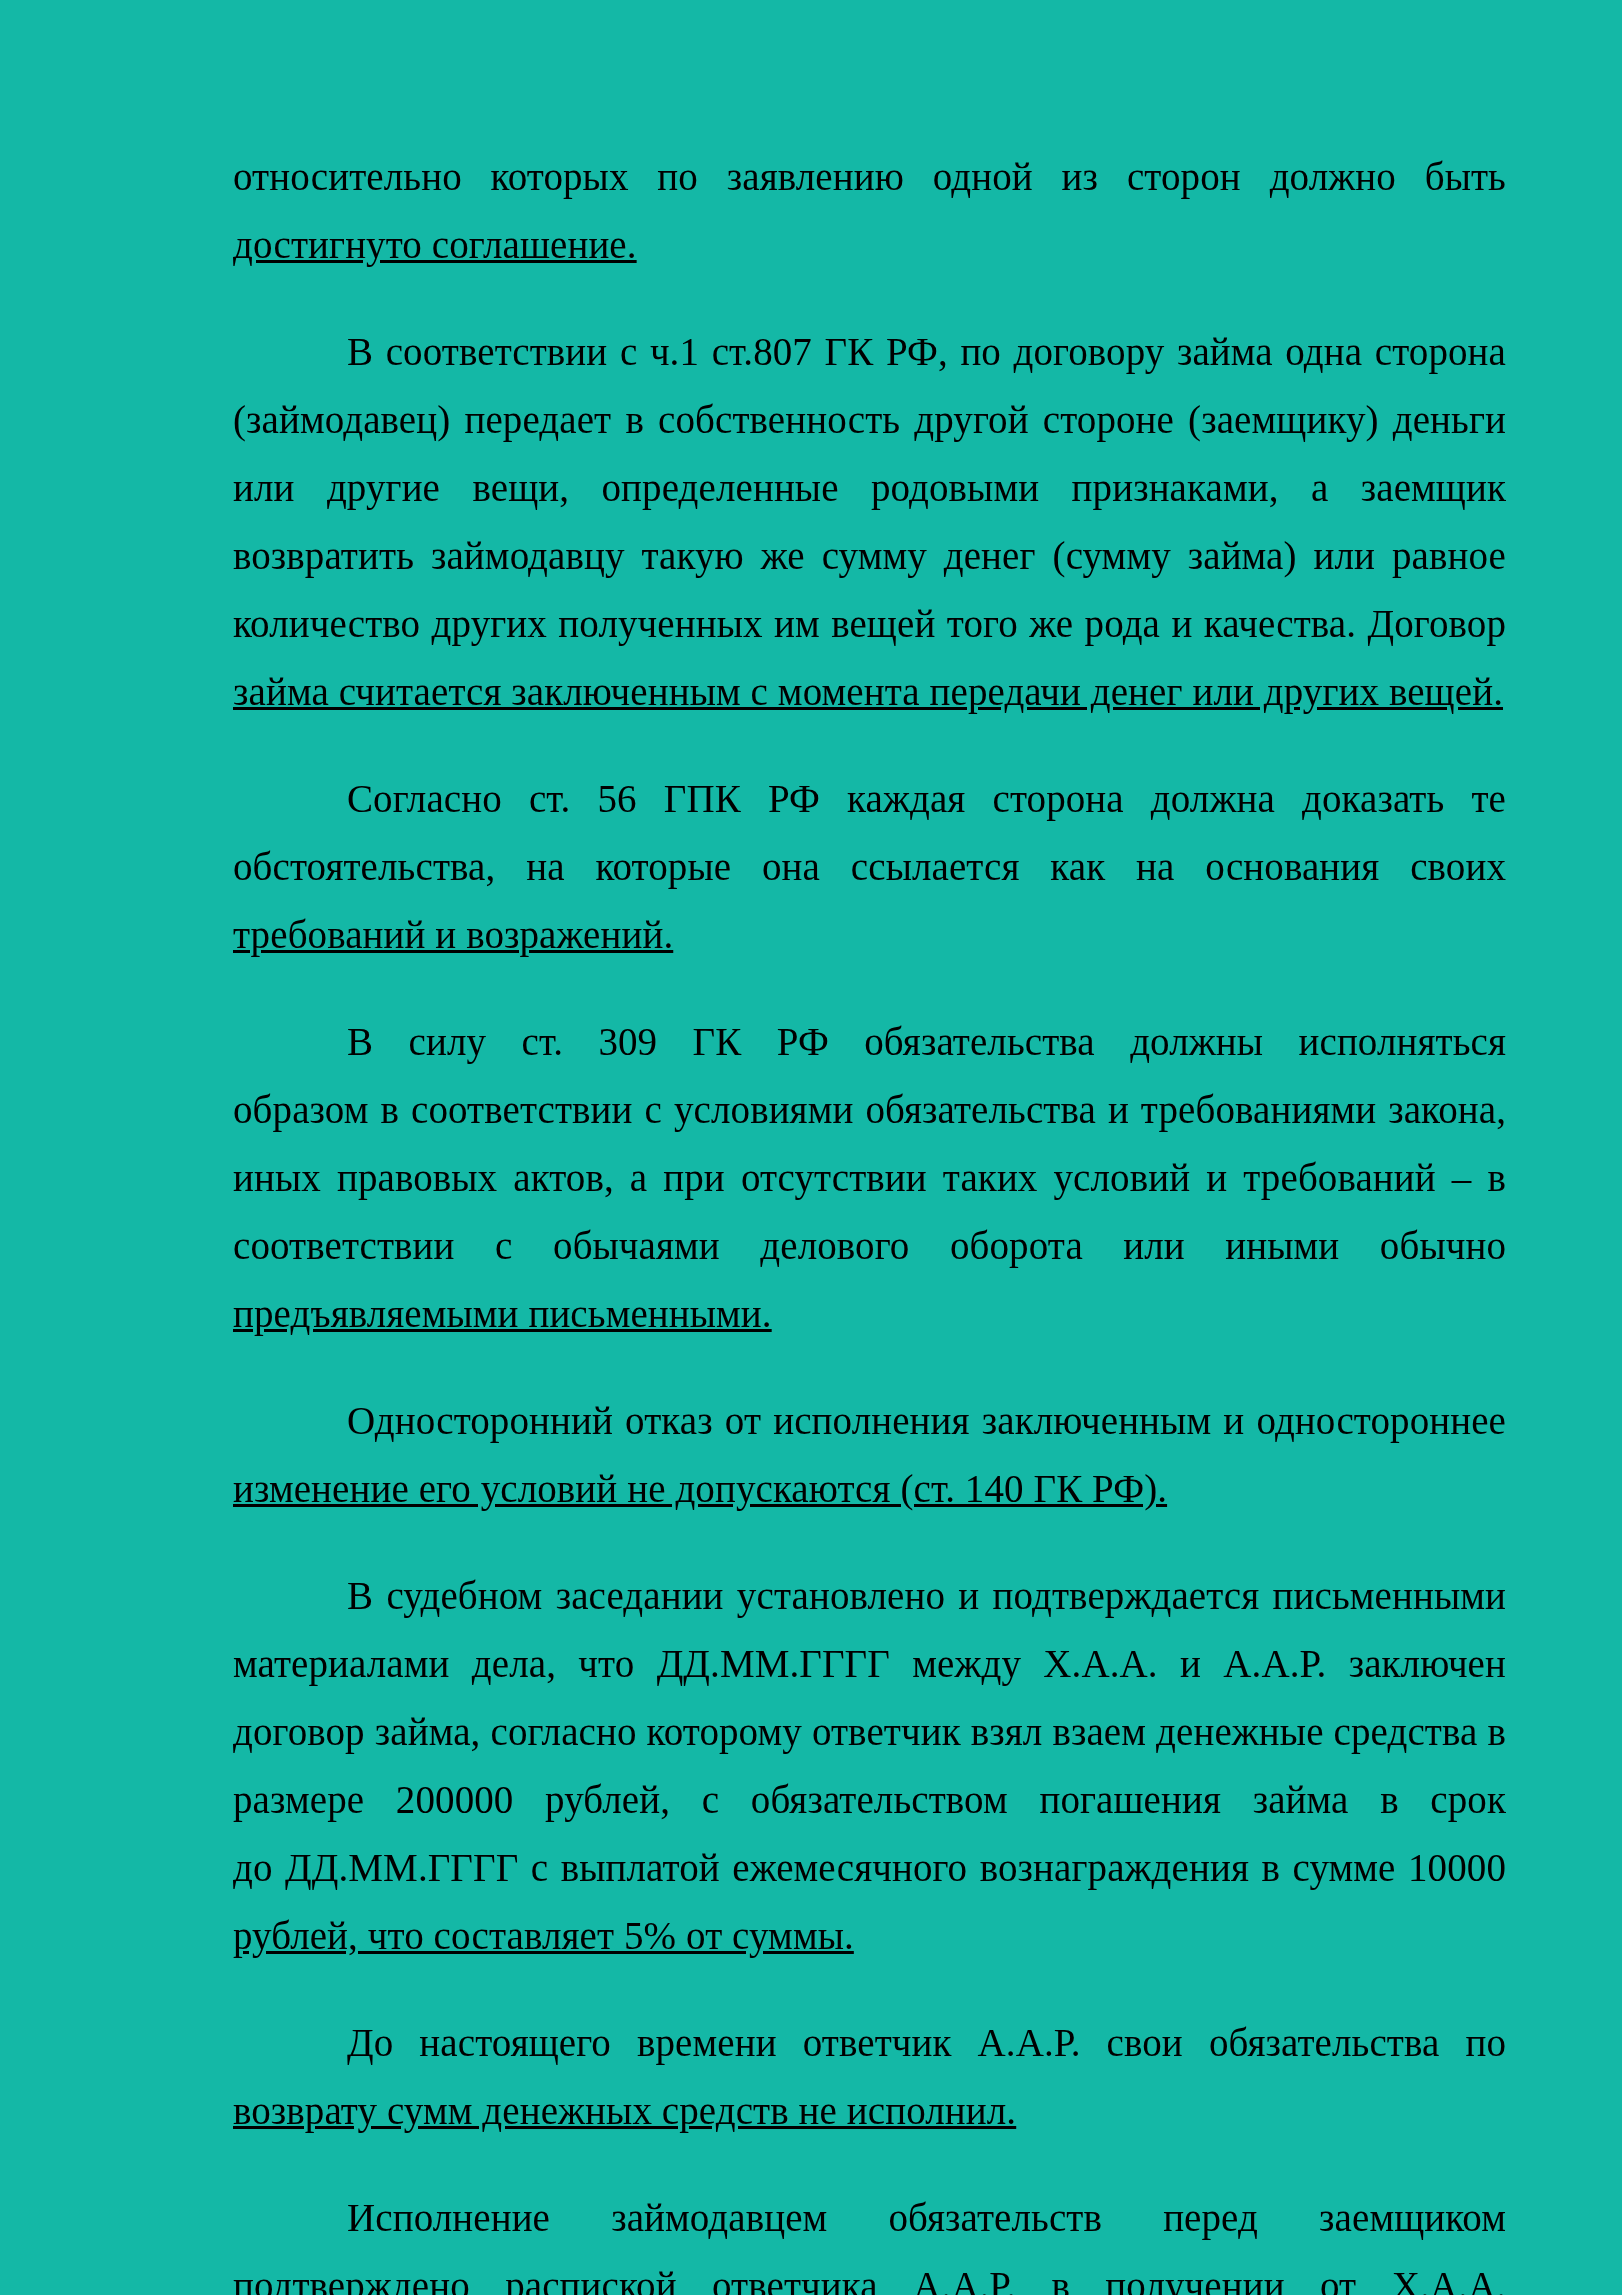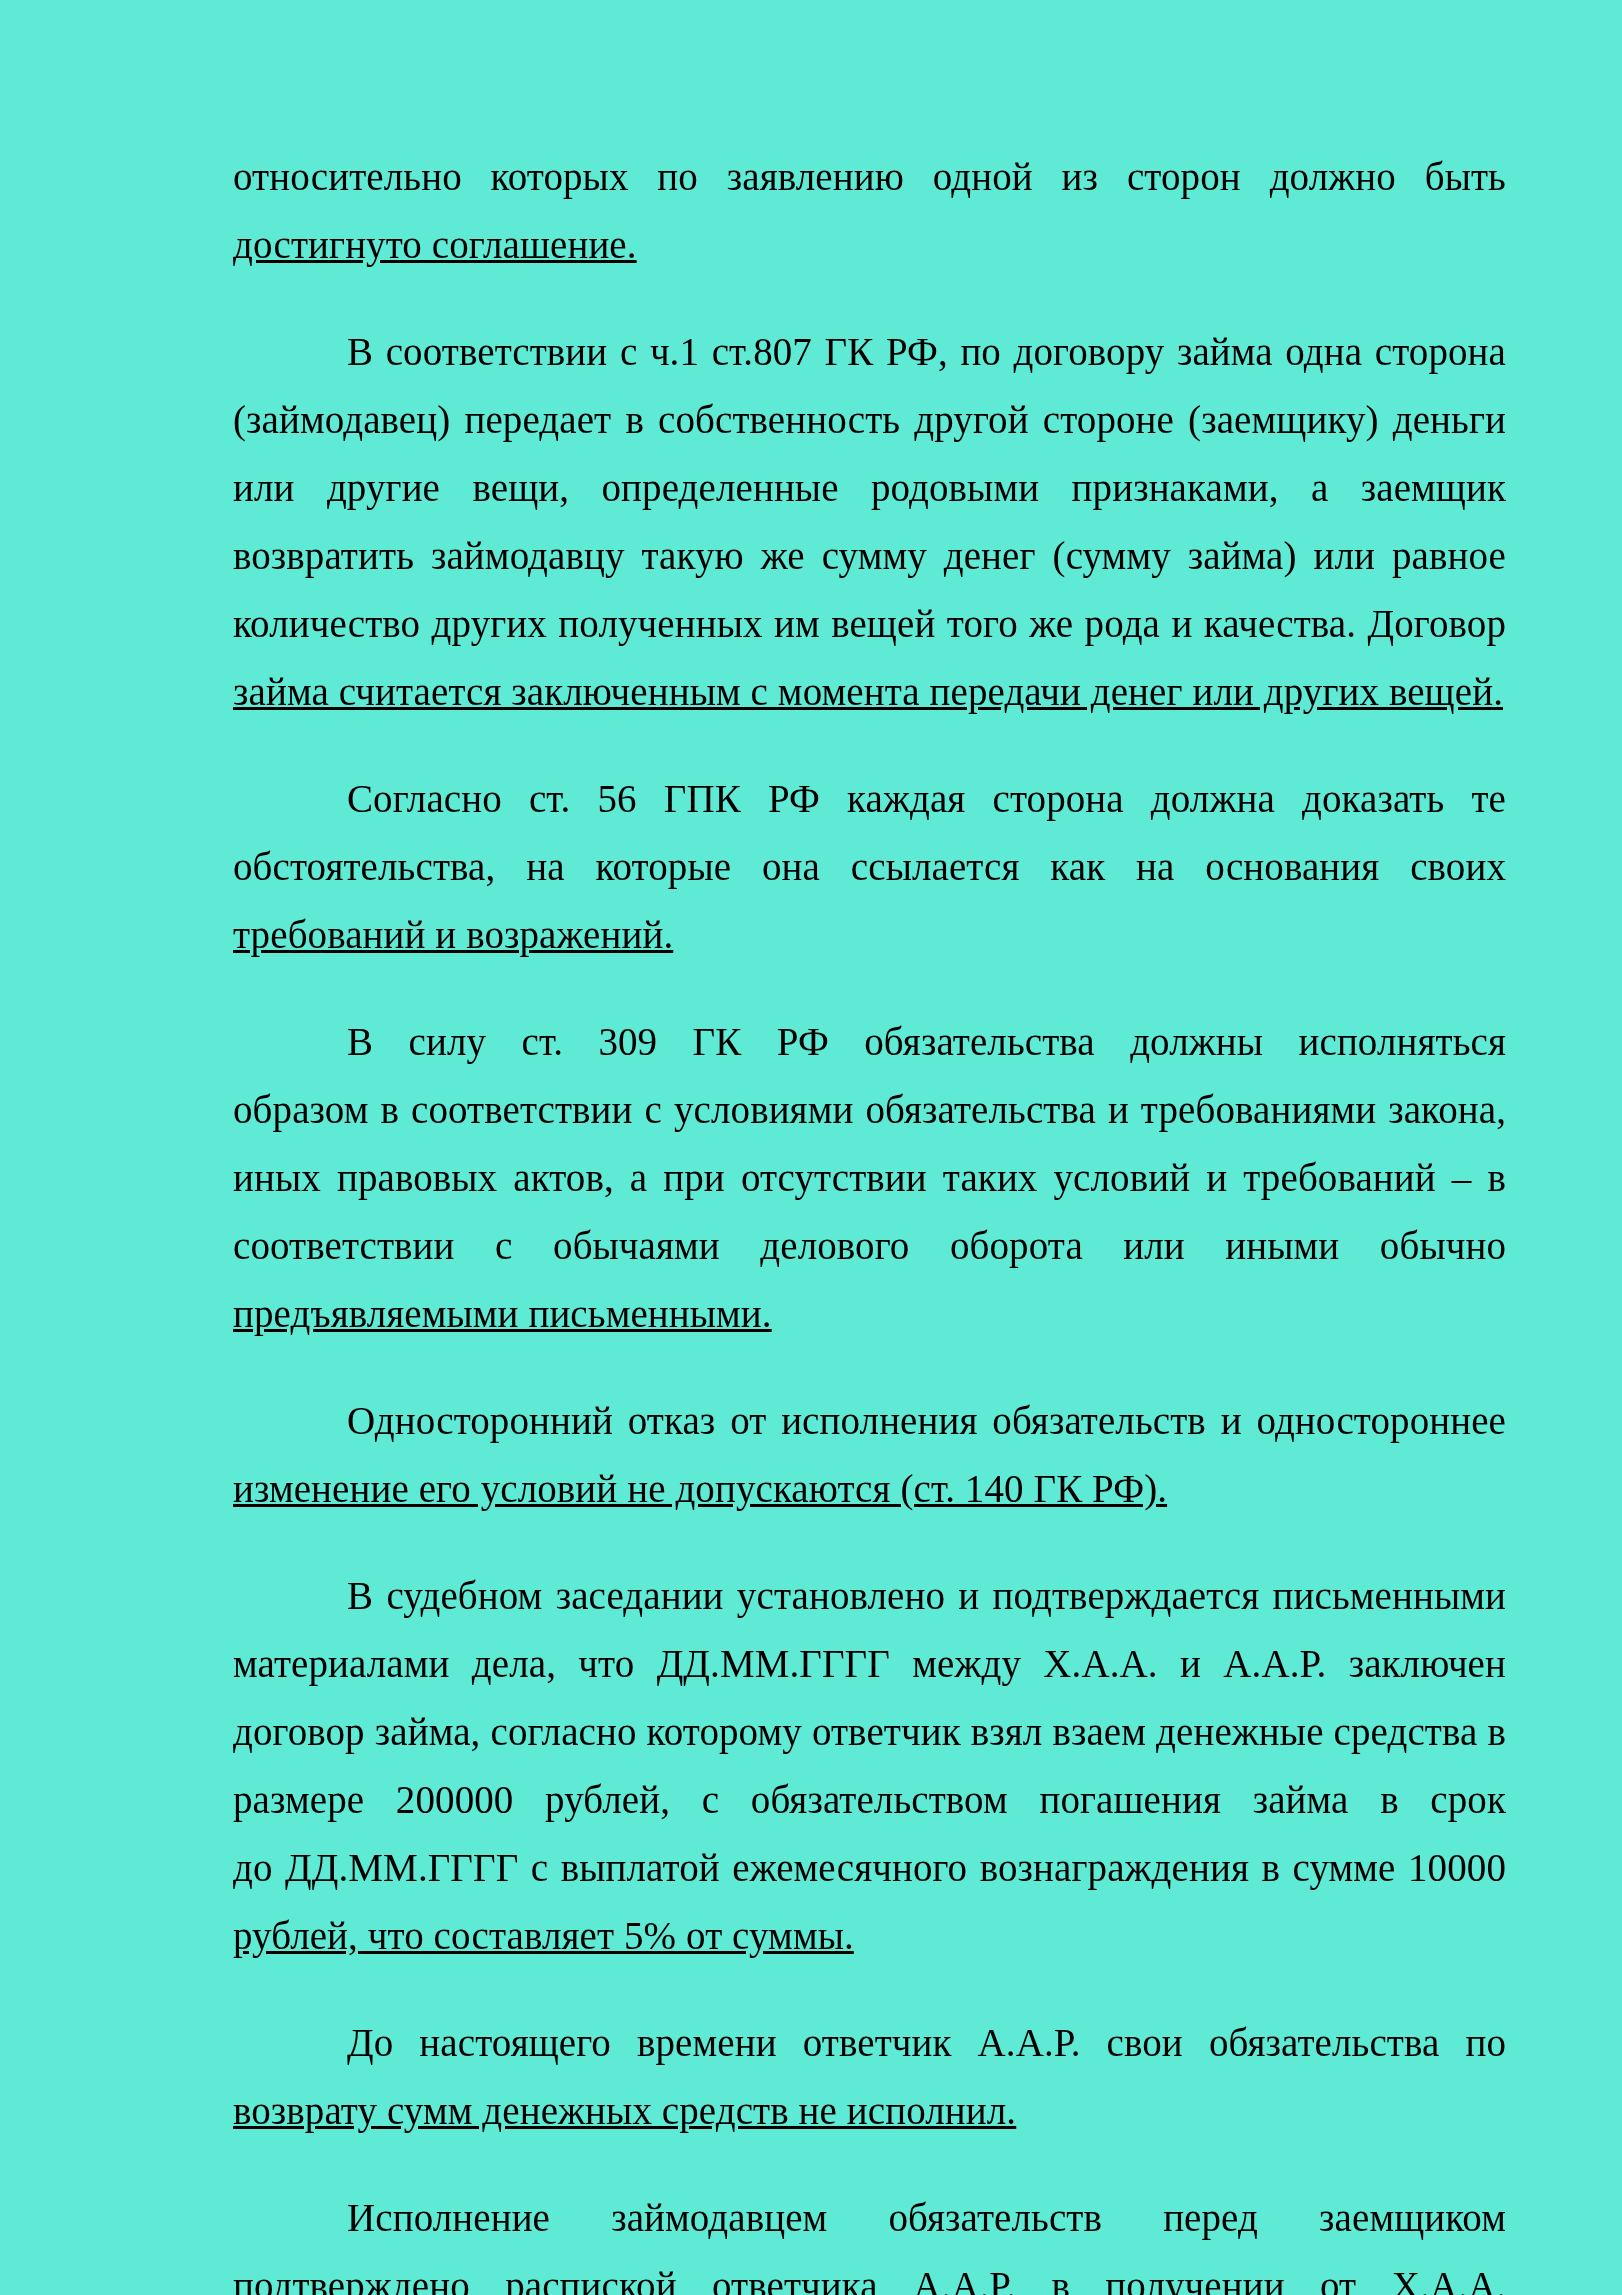--- a/index.html
+++ b/index.html
@@ -4,21 +4,21 @@
 <style>
   html, body {
     margin: 0;
     padding: 0;
     background: #ffffff;
   }
   .page {
     position: relative;
     width: 1623px;
     height: 2295px;
-    background: #5eead4;
+    background: #14b8a6;
     overflow: hidden;
   }
   .text-block {
     position: absolute;
     left: 233px;
     top: 143px;
     width: 1273px;
     font-family: "Liberation Serif", "DejaVu Serif", serif;
     font-size: 39px;
     line-height: 68px;
@@ -78,21 +78,21 @@
       </p>
       <div class="line indent">В силу ст. 309 ГК РФ обязательства должны исполняться надлежащим</div>
       <div class="line">образом в соответствии с условиями обязательства и требованиями закона,</div>
       <div class="line">иных правовых актов, а при отсутствии таких условий и требований – в</div>
       <div class="line">соответствии с обычаями делового оборота или иными обычно</div>
       <div class="line end">предъявляемыми письменными.</div>
     <p></p>
 
     <p class="para">
       </p>
-      <div class="line indent">Односторонний отказ от исполнения обязательств и одностороннее</div>
+      <div class="line indent">Односторонний отказ от исполнения заключенным и одностороннее</div>
       <div class="line end">изменение его условий не допускаются (ст. 140 ГК РФ).</div>
     <p></p>
 
     <p class="para">
       </p>
       <div class="line indent">В судебном заседании установлено и подтверждается письменными</div>
       <div class="line">материалами дела, что ДД.ММ.ГГГГ между Х.А.А. и А.А.Р. заключен</div>
       <div class="line">договор займа, согласно которому ответчик взял взаем денежные средства в</div>
       <div class="line">размере 200000 рублей, с обязательством погашения займа в срок</div>
       <div class="line">до ДД.ММ.ГГГГ с выплатой ежемесячного вознаграждения в сумме 10000</div>

